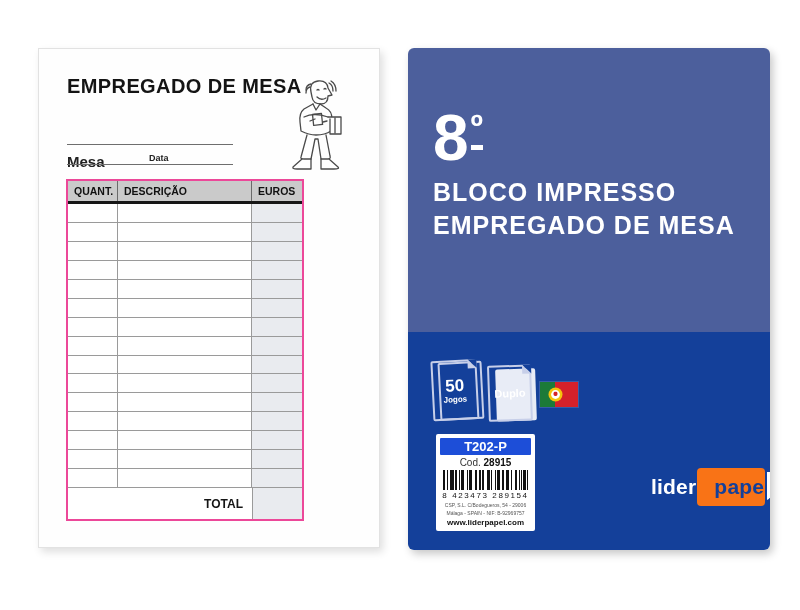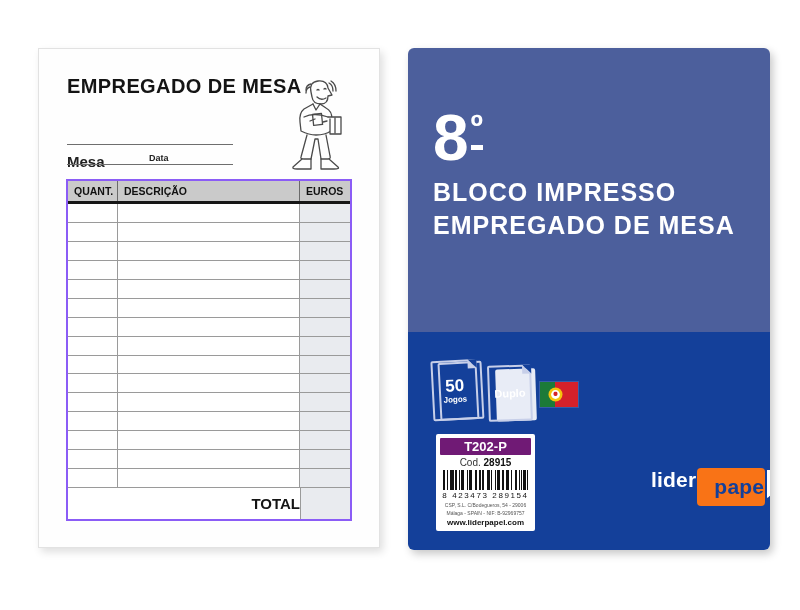--- a/index.html
+++ b/index.html
@@ -12,37 +12,37 @@
          background:#fefefe; border:1px solid #e2e2e2;
          box-shadow:3px 4px 8px rgba(0,0,0,0.13); }
   .pad-title { position:absolute; left:28px; top:26px; font-size:20px; font-weight:bold;
                color:#141414; letter-spacing:0.4px; }
   .waiter { position:absolute; right:32px; top:28px; width:62px; height:100px; }
   .rule-1 { position:absolute; left:28px; top:95px; width:166px; border-bottom:1.5px solid #6e6e6e; }
   .rule-2 { position:absolute; left:28px; top:115px; width:166px; border-bottom:1.5px solid #6e6e6e; }
   .mesa-label { position:absolute; left:28px; top:104px; font-size:15px; font-weight:bold; color:#222; }
   .data-label { position:absolute; left:110px; top:104px; font-size:9px; font-weight:bold; color:#222; }
 
-  .ftable { position:absolute; left:27px; top:130px; width:286px; height:342px;
-            border:2px solid #8b5cf6; display:flex; flex-direction:column; background:#fff; }
+  .ftable { position:absolute; left:27px; top:130px; width:238px; height:342px;
+            border:2px solid #ec4899; display:flex; flex-direction:column; background:#fff; }
   .thead { display:flex; height:23px; background:#cacaca; border-bottom:3px solid #161616;
            font-size:10.5px; font-weight:bold; color:#111; flex:none; }
   .thead .hc { display:flex; align-items:center; padding-left:6px; }
   .hc.q { width:50px; border-right:1px solid #6a6a6a; }
   .hc.d { flex:1; border-right:1px solid #6a6a6a; }
   .hc.e { width:50px; }
   .tbody { flex:1; display:flex; flex-direction:column; }
   .trow { flex:1; display:flex; border-bottom:1px solid #9a9a9a; }
   .trow .c { height:100%; }
   .c.q { width:50px; border-right:1px solid #9a9a9a; }
   .c.d { flex:1; border-right:1px solid #9a9a9a; }
   .c.e { width:50px; background:#e9ebef; }
   .total-row { flex:none; height:31px; display:flex; }
   .total-label { flex:1; display:flex; align-items:center; justify-content:flex-end;
-                 font-size:15px; font-weight:bold; color:#151515; }
+                 padding-right:9px; font-size:12px; font-weight:bold; color:#151515; }
   .total-euros { width:50px; background:#e9ebef; border-left:1px solid #9a9a9a; }
 
   
   .cover { position:absolute; left:408px; top:48px; width:362px; height:502px;
            border-radius:6px; overflow:hidden; box-shadow:3px 4px 9px rgba(0,0,0,0.22); }
   .cover-top { position:absolute; left:0; top:0; width:100%; height:284px; background:#4c5f9c; }
   .cover-bottom { position:absolute; left:0; top:284px; width:100%; height:218px; background:#14409a; }
 
   .size-row { position:absolute; left:25px; top:58px; color:#fff; }
   .size-num { font-size:64px; font-weight:bold; line-height:1; letter-spacing:1px; }
@@ -71,36 +71,36 @@
                  border-bottom:9px solid #c7cfe9; border-right:9px solid transparent; }
   .flag { position:absolute; left:132px; top:334px; width:38px; height:25px; display:flex;
           box-shadow:0 0 0 1px rgba(255,255,255,0.15); }
   .flag-green { width:15px; height:100%; background:#1c7a38; }
   .flag-red { flex:1; height:100%; background:#d5212a; }
   .flag-emblem { position:absolute; left:8px; top:5px; width:15px; height:15px; }
 
   
   .info-box { position:absolute; left:28px; top:386px; width:99px; background:#fff;
               border-radius:2px; padding:4px 4px 4px 4px; text-align:center; }
-  .ref-bar { background:#701a75; color:#fff; font-weight:bold; font-size:13px;
+  .ref-bar { background:#1d4ed8; color:#fff; font-weight:bold; font-size:13px;
              line-height:17px; border-radius:1px; }
   .cod-line { font-size:10px; color:#333; margin-top:2px; }
   .cod-line b { color:#111; }
   .barcode { height:20px; margin:2px 3px 0 3px;
              background:
                repeating-linear-gradient(90deg,#121212 0 1px,rgba(0,0,0,0) 1px 4px),
                repeating-linear-gradient(90deg,#121212 0 2px,rgba(0,0,0,0) 2px 9px),
                repeating-linear-gradient(90deg,#121212 0 1px,rgba(0,0,0,0) 1px 6.5px),
                #fff; }
   .barcode-digits { font-size:8px; letter-spacing:1.6px; color:#111; line-height:9px; margin-top:1px; white-space:nowrap; }
   .addr { font-size:5px; line-height:6px; color:#555; margin-top:2px; white-space:nowrap; }
   .site { font-size:8px; font-weight:bold; color:#111; margin-top:2px; }
 
   
-  .logo { position:absolute; left:243px; top:420px; display:flex; 
+  .logo { position:absolute; left:243px; top:420px; display:flex; align-items:center;
           color:#fff; font-size:21px; font-weight:bold; letter-spacing:0.2px; }
   .logo-box { background:#f97316; color:#14409a; border-radius:4px; padding:7px 1px 7px 17px; margin-left:1px; }
   .logo-leaf { margin-left:-2px; }
 </style>
 </head>
 <body>
 
 <div class="stage">
 
   <div class="pad">

